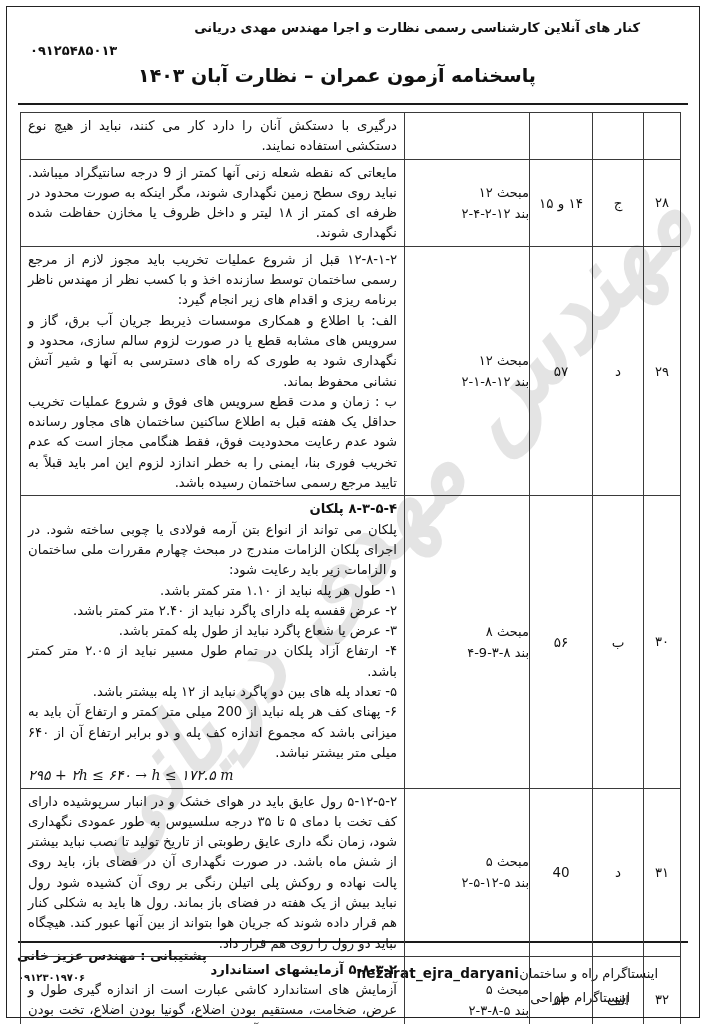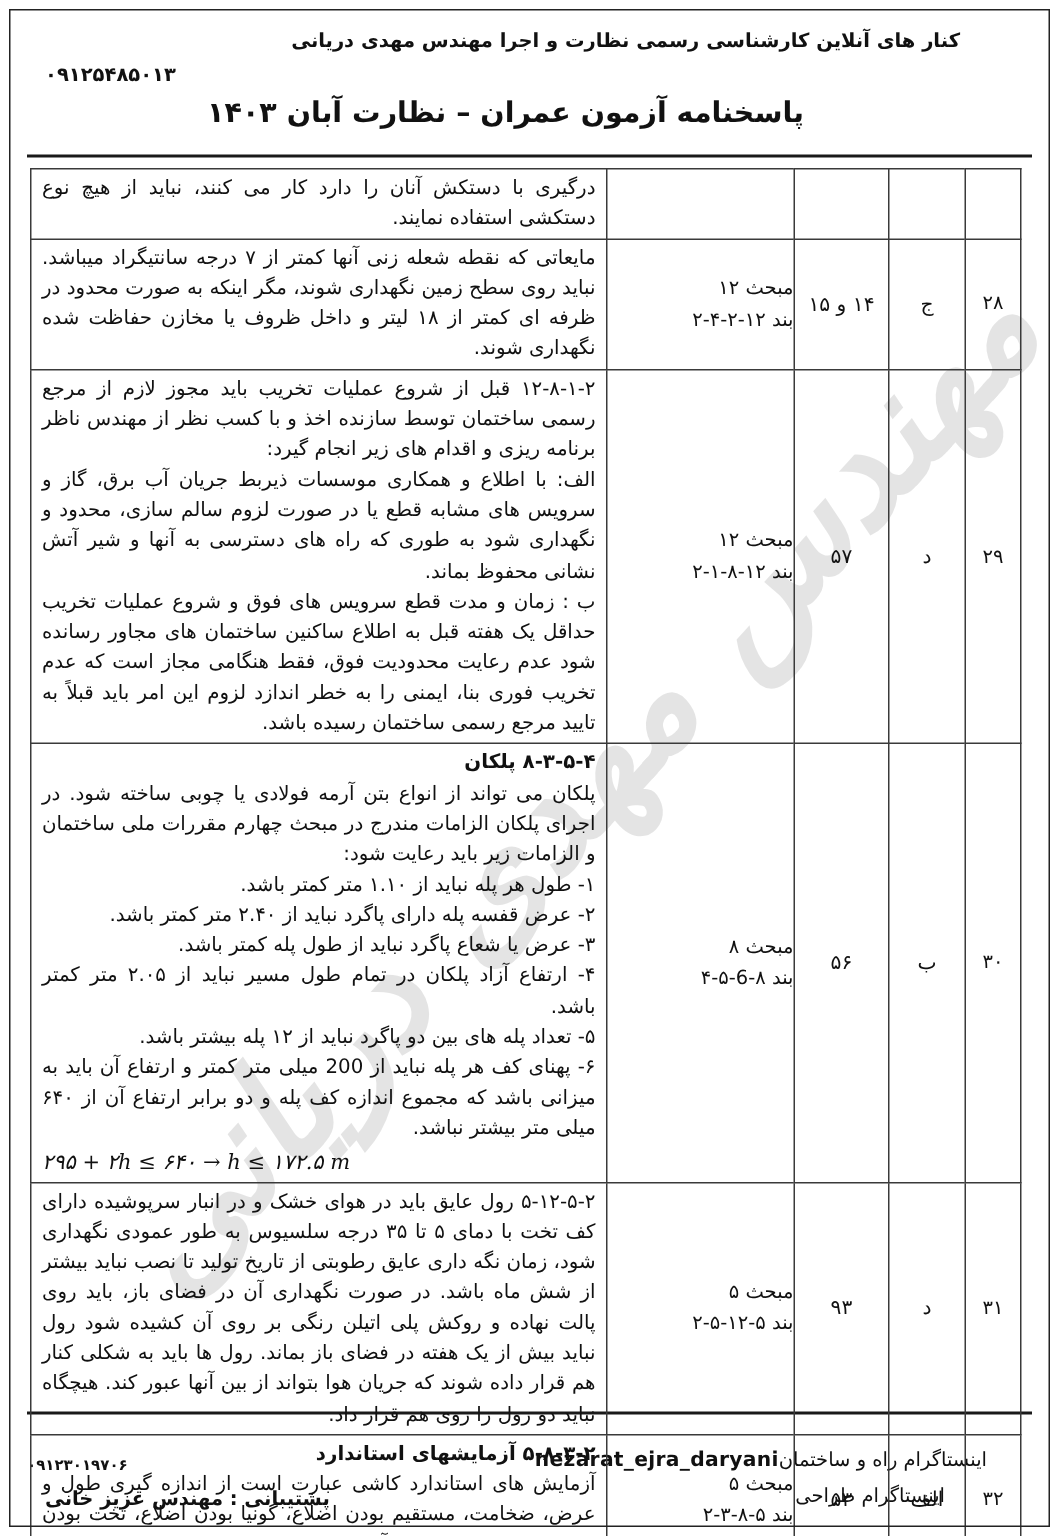--- a/index.html
+++ b/index.html
@@ -39,21 +39,21 @@
   td.c-text  { text-align:right; }
   .cell-text-inner { padding:3px 7px 2px 7px; font-size:13.2px; line-height:20.3px; }
   .para { text-align:justify; direction:rtl; }
   .para.bold-heading { font-weight:bold; text-align:right; }
   .para.formula {
     direction:ltr; text-align:left; font-family:"DejaVu Serif", serif;
     font-style:italic; font-size:14px; padding-top:2px;
   }
 
   
-  .ft-support { position:absolute; top:948px; left:30px; font-size:13px; font-weight:bold; direction:rtl;margin-top:44px; }
+  .ft-support { position:absolute; top:948px; left:17px; font-size:13px; font-weight:bold; direction:rtl; }
   .ft-phone   { position:absolute; top:972px; left:18px; font-size:10px; font-weight:bold; direction:rtl; }
   .ft-ig1 { position:absolute; top:965px; right:48px; }
   .ft-ig2 { position:absolute; top:990px; right:76px; }
   .ig-line { display:flex; direction:ltr; align-items:baseline; gap:0; font-size:13px; white-space:nowrap; }
   .ig-handle { font-weight:bold; font-size:13.5px; letter-spacing:0.2px; }
   .ig-label { direction:rtl; }
 </style>
 </head>
 <body>
 
@@ -82,21 +82,21 @@
       <tr style="height: 72px;">
         <td class="c-num">۲۸</td>
         <td class="c-ans">ج</td>
         <td class="c-score">۱۴ و ۱۵</td>
         <td class="c-src">
           <div>مبحث ۱۲</div>
           <div>بند ۱۲-۲-۴-۲</div>
         </td>
         <td class="c-text">
           <div class="cell-text-inner">
-            <div class="para normal">مایعاتی که نقطه شعله زنی آنها کمتر از ۷ درجه سانتیگراد میباشد. نباید روی سطح زمین نگهداری شوند، مگر اینکه به صورت محدود در ظرفه ای کمتر از ۱۸ لیتر و داخل ظروف یا مخازن حفاظت شده نگهداری شوند.</div>
+            <div class="para normal">مایعاتی که نقطه شعله زنی آنها کمتر از 9 درجه سانتیگراد میباشد. نباید روی سطح زمین نگهداری شوند، مگر اینکه به صورت محدود در ظرفه ای کمتر از ۱۸ لیتر و داخل ظروف یا مخازن حفاظت شده نگهداری شوند.</div>
           </div>
         </td>
       </tr>
       <tr style="height: 233px;">
         <td class="c-num">۲۹</td>
         <td class="c-ans">د</td>
         <td class="c-score">۵۷</td>
         <td class="c-src">
           <div>مبحث ۱۲</div>
           <div>بند ۱۲-۸-۱-۲</div>
@@ -108,40 +108,40 @@
             <div class="para normal">ب : زمان و مدت قطع سرویس های فوق و شروع عملیات تخریب حداقل یک هفته قبل به اطلاع ساکنین ساختمان های مجاور رسانده شود عدم رعایت محدودیت فوق، فقط هنگامی مجاز است که عدم تخریب فوری بنا، ایمنی را به خطر اندازد لزوم این امر باید قبلاً به تایید مرجع رسمی ساختمان رسیده باشد.</div>
           </div>
         </td>
       </tr>
       <tr style="height: 243px;">
         <td class="c-num">۳۰</td>
         <td class="c-ans">ب</td>
         <td class="c-score">۵۶</td>
         <td class="c-src">
           <div>مبحث ۸</div>
-          <div>بند ۸-6-۵-۴</div>
+          <div>بند ۸-۳-9-۴</div>
         </td>
         <td class="c-text">
           <div class="cell-text-inner">
             <div class="para bold-heading">۸-۳-۵-۴ پلکان</div>
             <div class="para normal">پلکان می تواند از انواع بتن آرمه فولادی یا چوبی ساخته شود. در اجرای پلکان الزامات مندرج در مبحث چهارم مقررات ملی ساختمان و الزامات زیر باید رعایت شود:</div>
             <div class="para normal">۱- طول هر پله نباید از ۱.۱۰ متر کمتر باشد.</div>
             <div class="para normal">۲- عرض قفسه پله دارای پاگرد نباید از ۲.۴۰ متر کمتر باشد.</div>
             <div class="para normal">۳- عرض یا شعاع پاگرد نباید از طول پله کمتر باشد.</div>
             <div class="para normal">۴- ارتفاع آزاد پلکان در تمام طول مسیر نباید از ۲.۰۵ متر کمتر باشد.</div>
             <div class="para normal">۵- تعداد پله های بین دو پاگرد نباید از ۱۲ پله بیشتر باشد.</div>
             <div class="para normal">۶- پهنای کف هر پله نباید از 200 میلی متر کمتر و ارتفاع آن باید به میزانی باشد که مجموع اندازه کف پله و دو برابر ارتفاع آن از ۶۴۰ میلی متر بیشتر نباشد.</div>
             <div class="para formula">۲۹۵ + ۲h ≤ ۶۴۰  →  h ≤ ۱۷۲.۵ m</div>
           </div>
         </td>
       </tr>
       <tr style="height: 162px;">
         <td class="c-num">۳۱</td>
         <td class="c-ans">د</td>
-        <td class="c-score">۹۳</td>
+        <td class="c-score">40</td>
         <td class="c-src">
           <div>مبحث ۵</div>
           <div>بند ۵-۱۲-۵-۲</div>
         </td>
         <td class="c-text">
           <div class="cell-text-inner">
             <div class="para normal">۵-۱۲-۵-۲ رول عایق باید در هوای خشک و در انبار سرپوشیده دارای کف تخت با دمای ۵ تا ۳۵ درجه سلسیوس به طور عمودی نگهداری شود، زمان نگه داری عایق رطوبتی از تاریخ تولید تا نصب نباید بیشتر از شش ماه باشد. در صورت نگهداری آن در فضای باز، باید روی پالت نهاده و روکش پلی اتیلن رنگی بر روی آن کشیده شود رول نباید بیش از یک هفته در فضای باز بماند. رول ها باید به شکلی کنار هم قرار داده شوند که جریان هوا بتواند از بین آنها عبور کند. هیچگاه نباید دو رول را روی هم قرار داد.</div>
           </div>
         </td>
       </tr>

